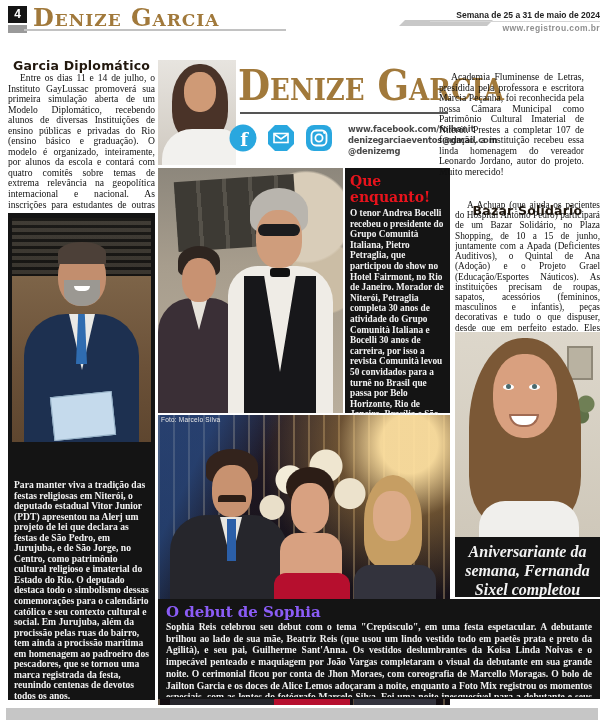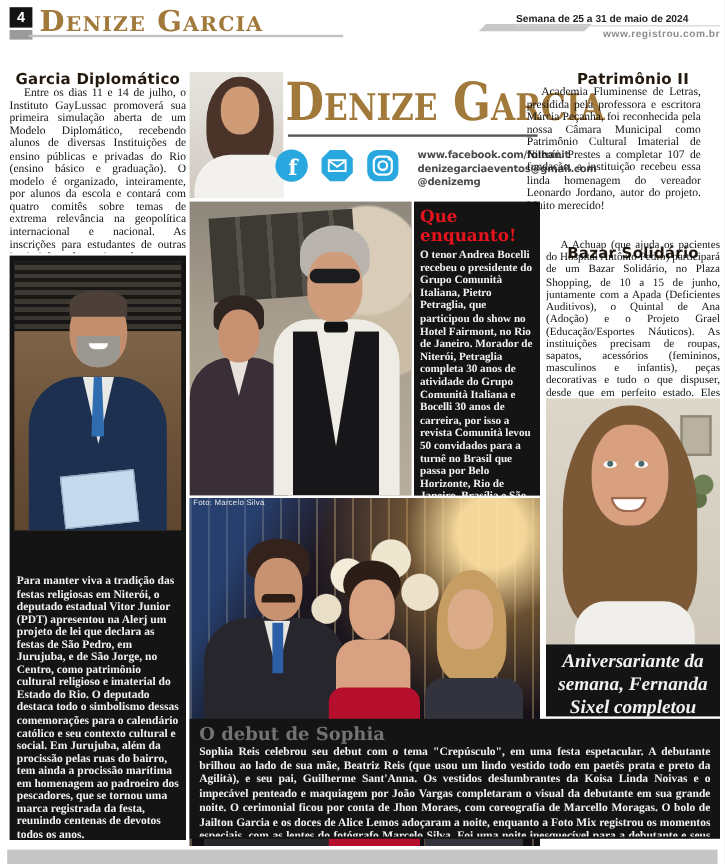--- a/index.html
+++ b/index.html
@@ -14,21 +14,21 @@
   
   .pagenum { left:8px; top:6px; width:19px; height:17px; background:#141414;
     color:#fff; font:bold 12px/17px "Liberation Sans",sans-serif; text-align:center; }
   .pagenum-shadow { left:8px; top:25px; width:19px; height:8px; background:#9a9a9a; }
   .col-title { left:33px; top:3px; font-family:"DejaVu Serif",serif; font-weight:bold;
     font-variant:small-caps; font-size:24px; color:#a1793b; letter-spacing:1px; white-space:nowrap; }
   .hdr-line1 { left:24px; top:29px; width:262px; height:2px; background:#c2c2c2; }
   .paper-logo { left:292px; top:7px; font-family:"Liberation Sans",sans-serif; font-weight:bold;
     font-size:17px; color:#1f5ea9; letter-spacing:-0.3px; white-space:nowrap; }
   .hdr-swoosh { left:402px; top:20px; width:88px; height:6px; background:#c8c8c8; transform:skewX(-45deg); }
-  .date-line { left:430px; top:10px; width:170px; 
+  .date-line { left:430px; top:10px; width:170px; text-align:right;
     font:bold 8.5px "Liberation Sans",sans-serif; color:#222; }
   .hdr-line2 { left:430px; top:21px; width:170px; height:1px; background:#d5d5d5; }
   .website { left:430px; top:23px; width:170px; text-align:right;
     font:bold 8.5px "Liberation Sans",sans-serif; color:#8f8f8f; letter-spacing:0.4px; }
 
   
   .sec-head { font-family:"DejaVu Sans",sans-serif; font-weight:bold; font-size:12.5px;
     color:#22180e; text-align:center; letter-spacing:0.2px; }
   .news-body { font-size:9.6px; line-height:1.1; text-align:justify; color:#111;
     overflow:hidden; text-indent:12px; }
@@ -155,21 +155,21 @@
   .party-photo .w2-hair { position:absolute; left:206px; top:60px; width:58px; height:92px;
     background:#c69e63; border-radius:50% 50% 30% 30%; }
   .party-photo .w2-face { position:absolute; left:215px; top:76px; width:38px; height:50px;
     background:#dcab88; border-radius:44%; }
   .party-photo .w2-dress { position:absolute; left:196px; top:150px; width:82px; height:140px;
     background:#33333d; border-radius:16px 16px 0 0;
     background-image:radial-gradient(circle at 30% 30%, rgba(220,220,235,.25) 0 1px, rgba(0,0,0,0) 2px); }
 
   
   .debut-box { left:158px; top:599px; width:442px; height:100px; padding:4px 8px; }
-  .debut-title { font-family:"DejaVu Serif",serif; font-weight:bold; font-size:15px; color:#737373; }
+  .debut-title { font-family:"DejaVu Serif",serif; font-weight:bold; font-size:15px; color:#8b5cf6; }
   .debut-body { font-weight:bold; font-size:9.6px; line-height:1.22; text-align:justify;
     color:#f2f2f2; overflow:hidden; height:76px; }
 
   
   .pat2-title { left:455px; top:58px; width:145px; }
   .pat2-body { left:439px; top:72px; width:145px; height:112px; }
   .bazar-title { left:455px; top:203px; width:145px; }
   .bazar-body { left:455px; top:200px; width:145px; height:131px; font-size:9.3px; }
 
   .fernanda-photo { left:455px; top:332px; width:145px; height:205px; overflow:hidden;
@@ -292,21 +292,20 @@
     <div class="w2-dress"></div>
     <div class="w2-face"></div>
     <div class="credit">Foto: Marcelo Silva</div>
   </div>
 
   <div class="abs blackbox debut-box">
     <div class="debut-title">O debut de Sophia</div>
     <div class="debut-body">Sophia Reis celebrou seu debut com o tema "Crepúsculo", em uma festa espetacular. A debutante brilhou ao lado de sua mãe, Beatriz Reis (que usou um lindo vestido todo em paetês prata e preto da Agilità), e seu pai, Guilherme Sant'Anna. Os vestidos deslumbrantes da Koisa Linda Noivas e o impecável penteado e maquiagem por João Vargas completaram o visual da debutante em sua grande noite. O cerimonial ficou por conta de Jhon Moraes, com coreografia de Marcello Moragas. O bolo de Jailton Garcia e os doces de Alice Lemos adoçaram a noite, enquanto a Foto Mix registrou os momentos especiais, com as lentes do fotógrafo Marcelo Silva. Foi uma noite inesquecível para a debutante e seus convidados!</div>
   </div>
 
-  <div class="abs sec-head pat2-title">Patrimônio II</div>
   <div class="abs news-body pat2-body">Academia Fluminense de Letras, presidida pela professora e escritora Márcia Peçanha, foi reconhecida pela nossa Câmara Municipal como Patrimônio Cultural Imaterial de Niterói. Prestes a completar 107 de fundação, a instituição recebeu essa linda homenagem do vereador Leonardo Jordano, autor do projeto. Muito merecido!</div>
   <div class="abs sec-head bazar-title">Bazar Solidário</div>
   <div class="abs news-body bazar-body">A Achuap (que ajuda os pacientes do Hospital Antônio Pedro) participará de um Bazar Solidário, no Plaza Shopping, de 10 a 15 de junho, juntamente com a Apada (Deficientes Auditivos), o Quintal de Ana (Adoção) e o Projeto Grael (Educação/Esportes Náuticos). As instituições precisam de roupas, sapatos, acessórios (femininos, masculinos e infantis), peças decorativas e tudo o que dispuser, desde que em perfeito estado. Eles contam com sua valiosa colaboração!</div>
 
   <div class="abs fernanda-photo">
     <div class="frame1"></div>
     <div class="plant"></div>
     <div class="hair"></div>
     <div class="face"></div>
     <div class="eye" style="left:48px"></div>

